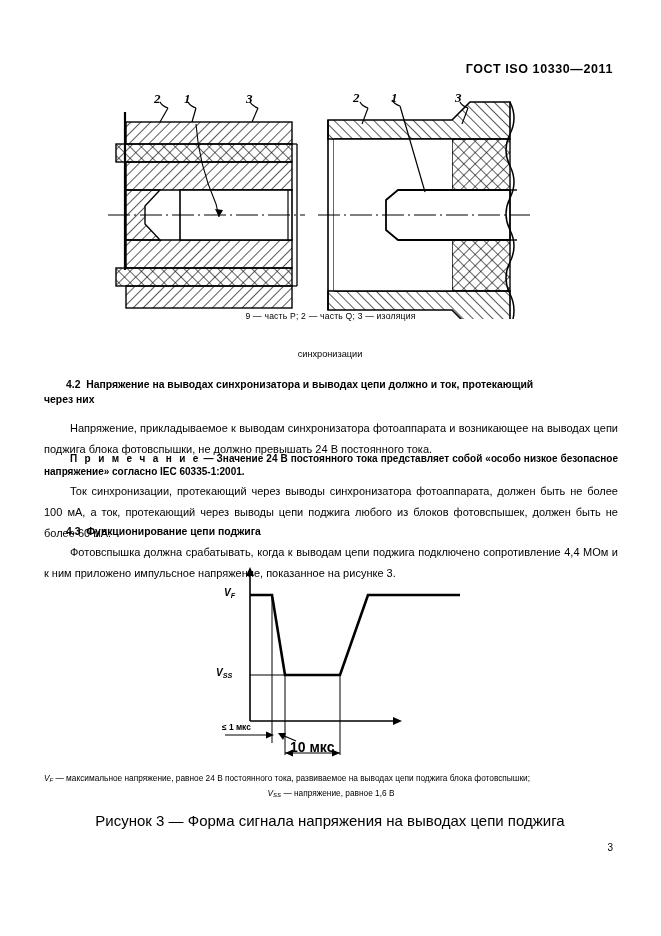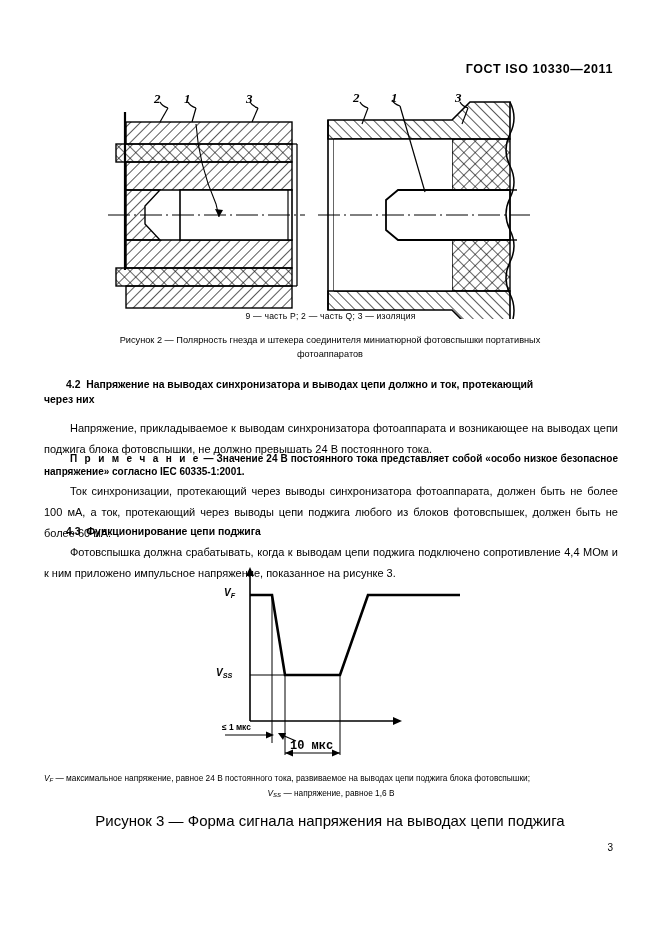--- a/index.html
+++ b/index.html
@@ -223,23 +223,22 @@
         <line x1="462" y1="40" x2="468" y2="24" stroke="#000" stroke-width="1.2"></line>
         <path d="M468 24 q-6 -2 -8 -6" fill="none" stroke="#000" stroke-width="1.2"></path>
         <text x="455" y="18" font-family="Liberation Serif, serif" font-size="13" font-style="italic" font-weight="bold">3</text>
       </g>
     </svg>
   </div>
 
   <div class="fig2-key">9 — часть P; 2 — часть Q; 3 — изоляция</div>
 
   <div class="fig2-caption">
-    <span>Рисунок  2 — Полярность гнезда и штекера соединителя миниатюрной фотовспышки портативных</span>
     <br>
-    <span>фотоаппаратов</span>
+    <span>синхронизации</span>
   </div>
 
   <div class="body-block h-sec" style="top:378px;">
     <span class="indent"></span><span>4.2</span>&nbsp;&nbsp;<span>Напряжение на выводах синхронизатора и выводах цепи должно и ток, протекающий</span><br><span>через них</span>
   </div>
 
   <div class="body-block p-indent" style="top:418px;">Напряжение, прикладываемое к выводам синхронизатора фотоаппарата и возникающее на выводах цепи поджига блока фотовспышки, не должно превышать 24 В постоянного тока.</div>
 
   <div class="body-block note" style="top:452px;">
     <span class="sp">П р и м е ч а н и е</span><span> — Значение 24 В постоянного тока представляет собой «особо низкое безопасное напряжение» согласно IEC 60335-1:2001.</span>
@@ -286,21 +285,21 @@
     <div style="position:absolute; left:224px; top:24px; font-size:10px; font-weight:bold;">
       <span class="it">V</span><span class="it sub">F</span>
     </div>
 
     <div style="position:absolute; left:216px; top:104px; font-size:10px; font-weight:bold;">
       <span class="it">V</span><span class="it sub">SS</span>
     </div>
 
     <div style="position:absolute; left:222px; top:159px; font-size:8.4px; font-weight:bold;">≤ 1 мкс</div>
 
-    <div style="position:absolute; left:290px; top:176px; font-size:12px; font-weight:bold;font-family:Liberation Mono, monospace;">10 мкс</div>
+    <div style="position:absolute; left:290px; top:176px; font-size:14px; font-weight:bold;">10 мкс</div>
   </div>
 
   <div class="fig3-legend">
     <span class="l1">
       <span class="it">V</span><span class="it sub">F</span><span> — максимальное напряжение, равное 24 В постоянного тока, развиваемое на выводах цепи поджига блока фотовспышки;</span>
     </span>
     <span class="l2">
       <span class="it">V</span><span class="it sub">SS</span><span> — напряжение, равное  1,6 В</span>
     </span>
   </div>

